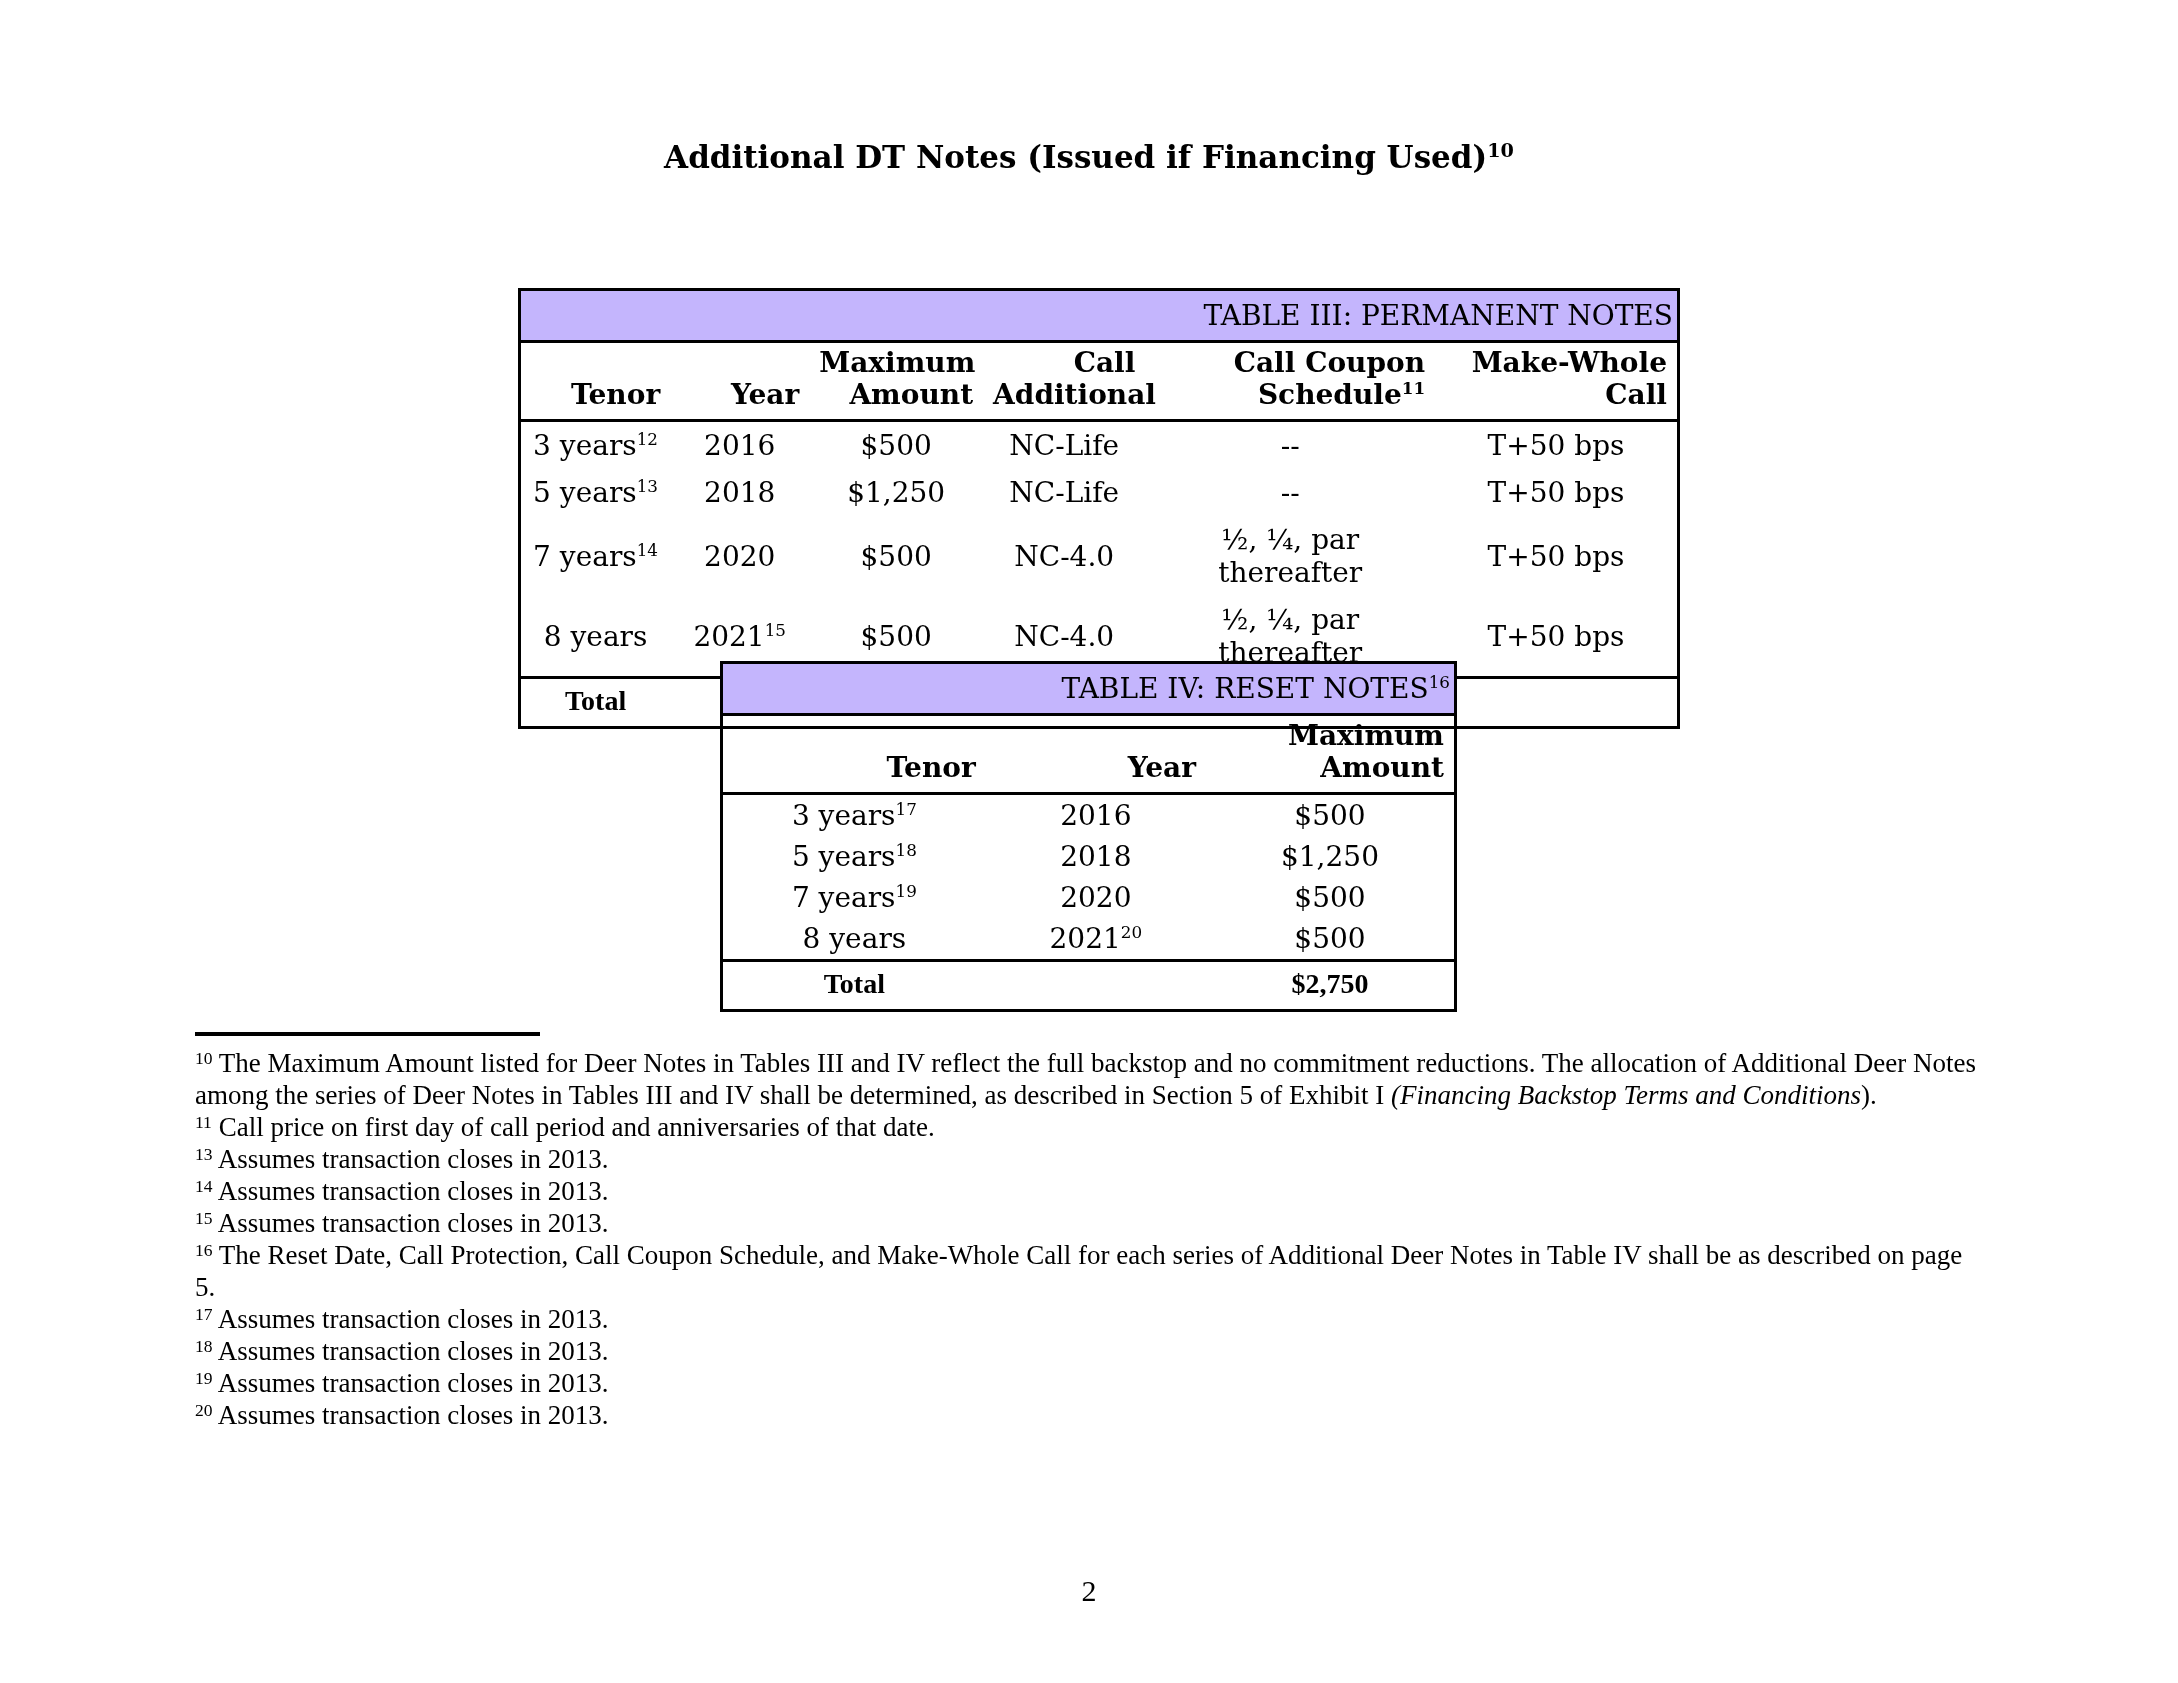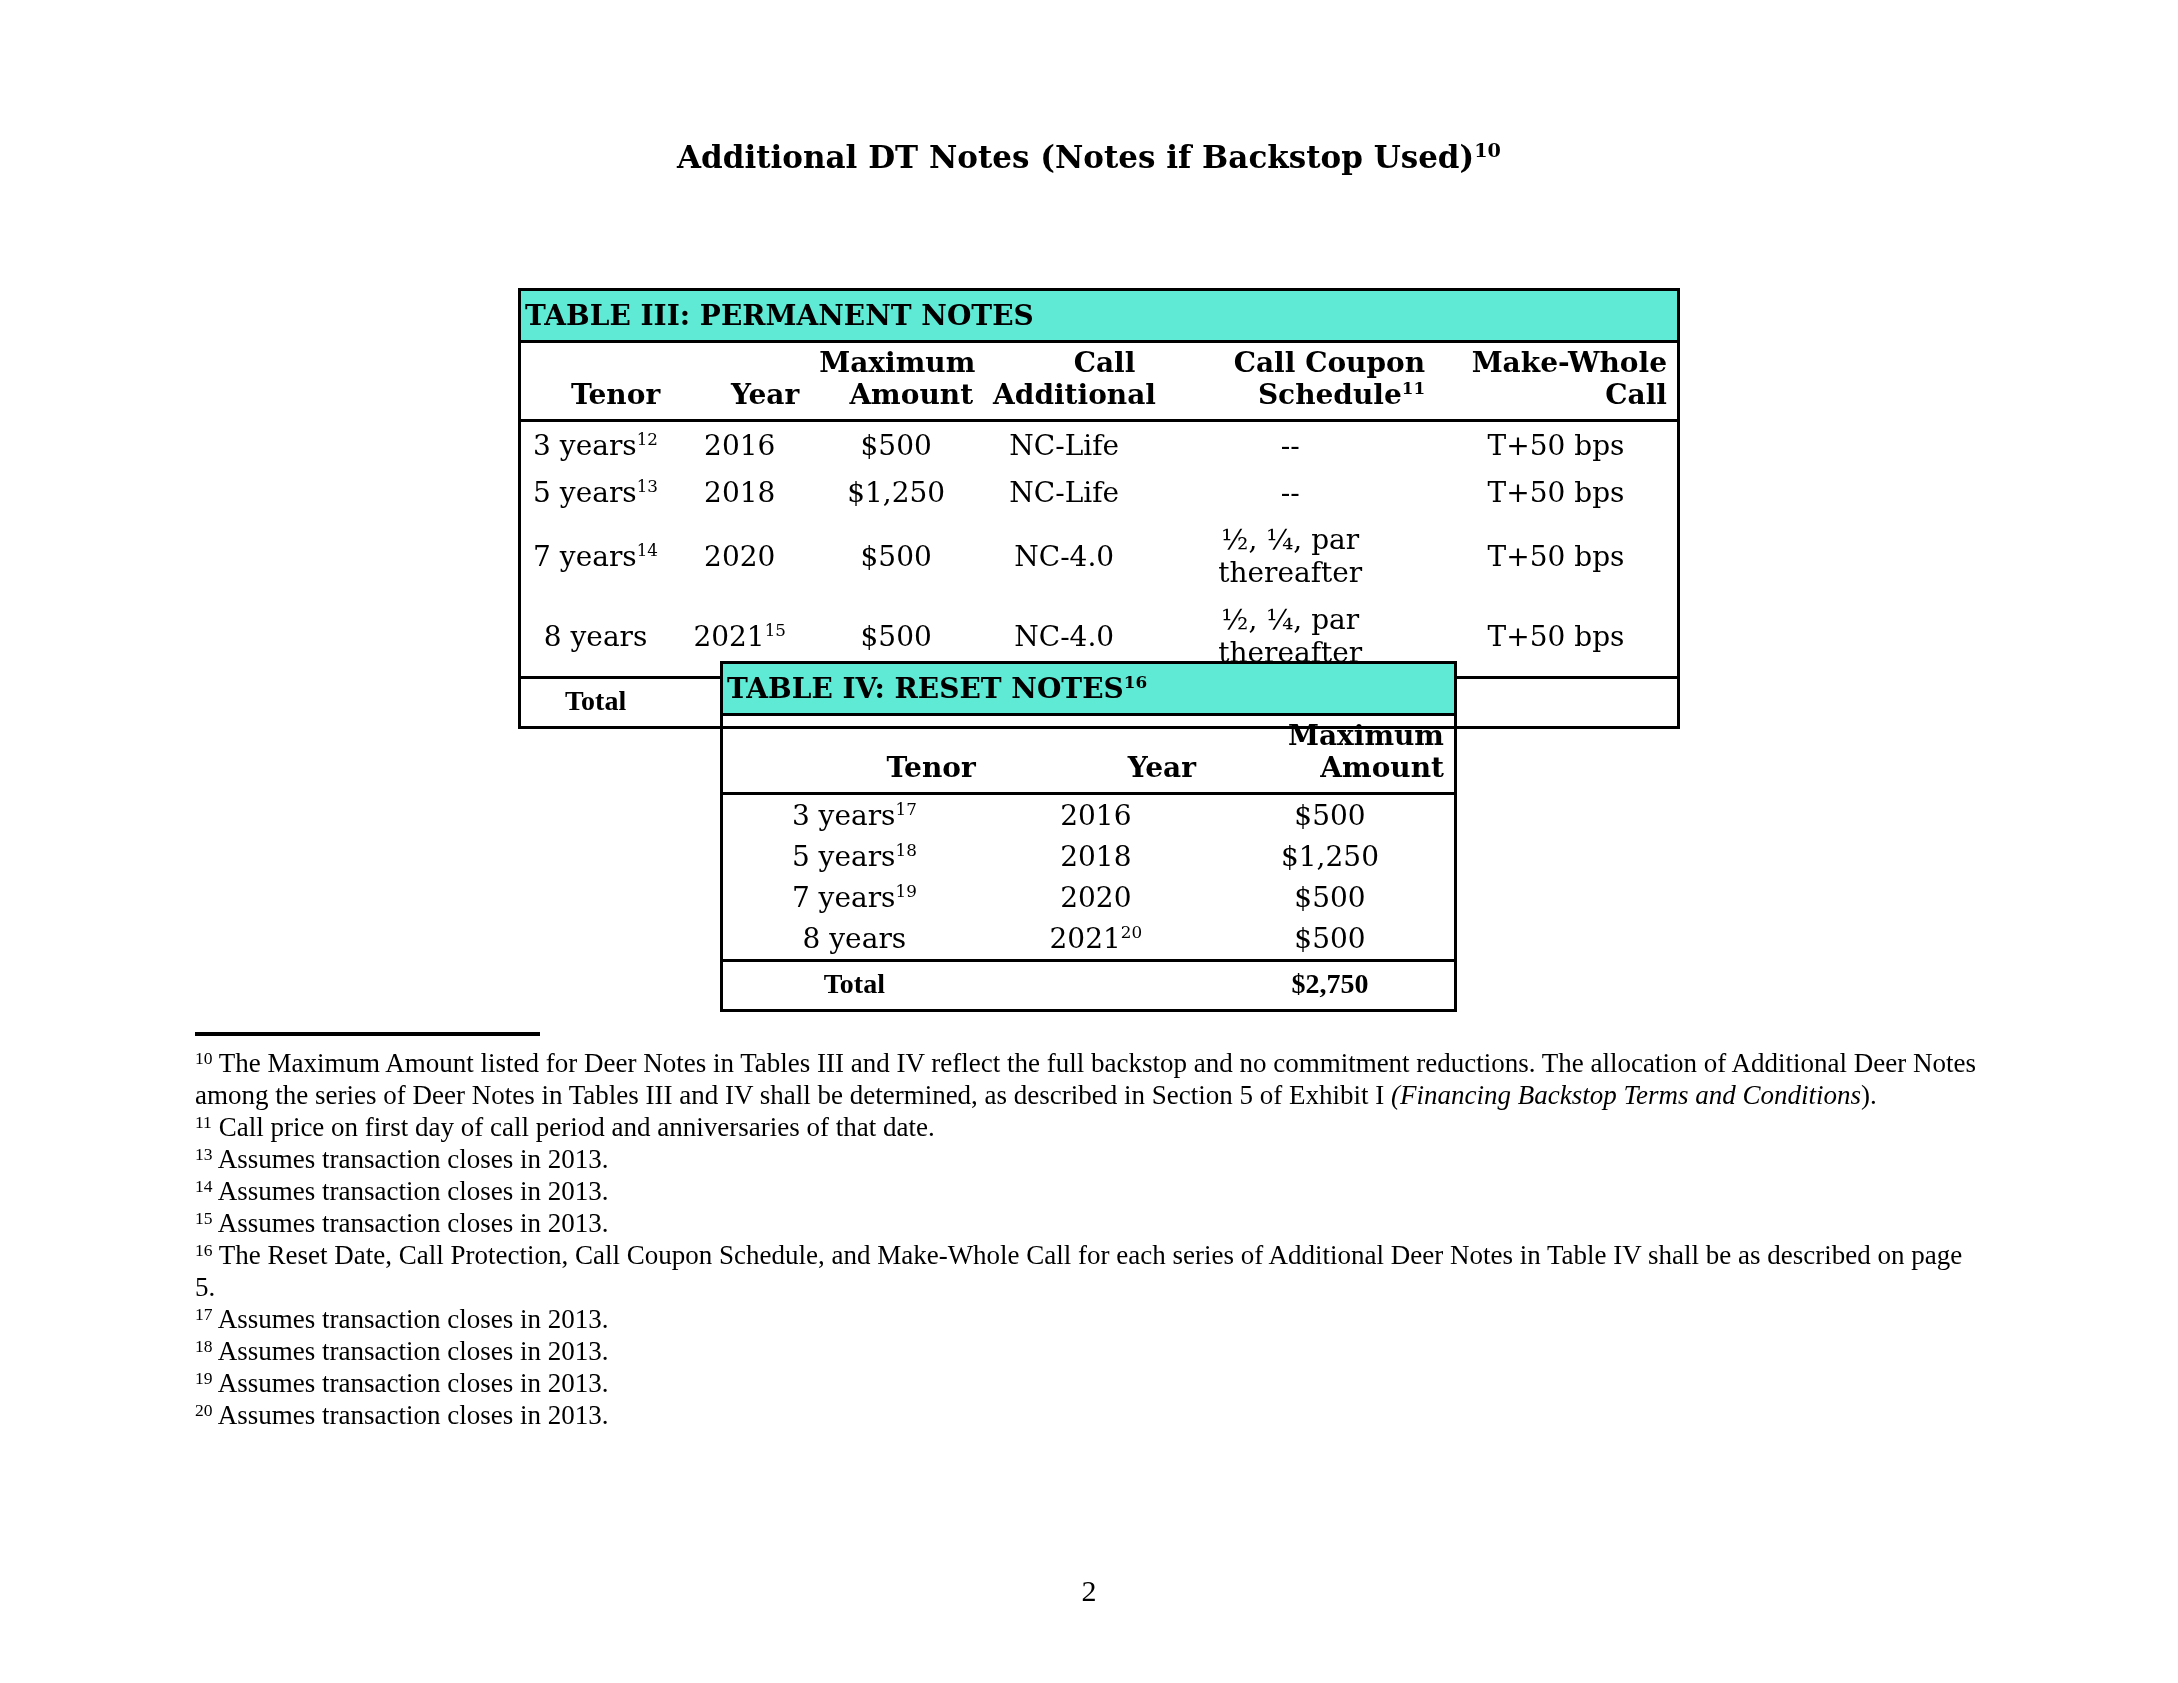--- a/index.html
+++ b/index.html
@@ -33,23 +33,23 @@
     table-layout: fixed;
     font-family: "DejaVu Serif", serif;
     font-size: 28px;
     border: 3px solid #000;
   }
   .doc-table sup { font-size: 60%; vertical-align: super; line-height: 0; }
   .t3 { left: 518px; top: 288px; width: 1162px; }
   .t4 { left: 720px; top: 661px; width: 737px; }
 
   .tcap {
-    background: #5eead4;
-    text-align: left;
-    font-weight: bold;
+    background: #c4b5fd;
+    text-align: right;
+    font-weight: normal;
     padding: 8px 4px;
     border-bottom: 3px solid #000;
   }
   .thead-row th {
     font-weight: bold;
     vertical-align: bottom;
     text-align: right;
     padding: 4px 10px 9px;
     line-height: 1.13;
     border-bottom: 3px solid #000;
@@ -98,21 +98,21 @@
     text-align: center;
     font-family: "Liberation Serif", serif;
     font-size: 30px;
   }
 </style>
 </head>
 <body>
 
 <div class="page">
 
-  <div class="doc-title"><span>Additional DT Notes (Notes if Backstop Used)</span><sup>10</sup></div>
+  <div class="doc-title"><span>Additional DT Notes (Issued if Financing Used)</span><sup>10</sup></div>
 
   <table class="doc-table t3">
     <colgroup>
       <col style="width:13%">
         <col style="width:12%">
         <col style="width:15%">
       <col style="width:14%">
         <col style="width:25%">
         <col style="width:21%">
     </colgroup>

